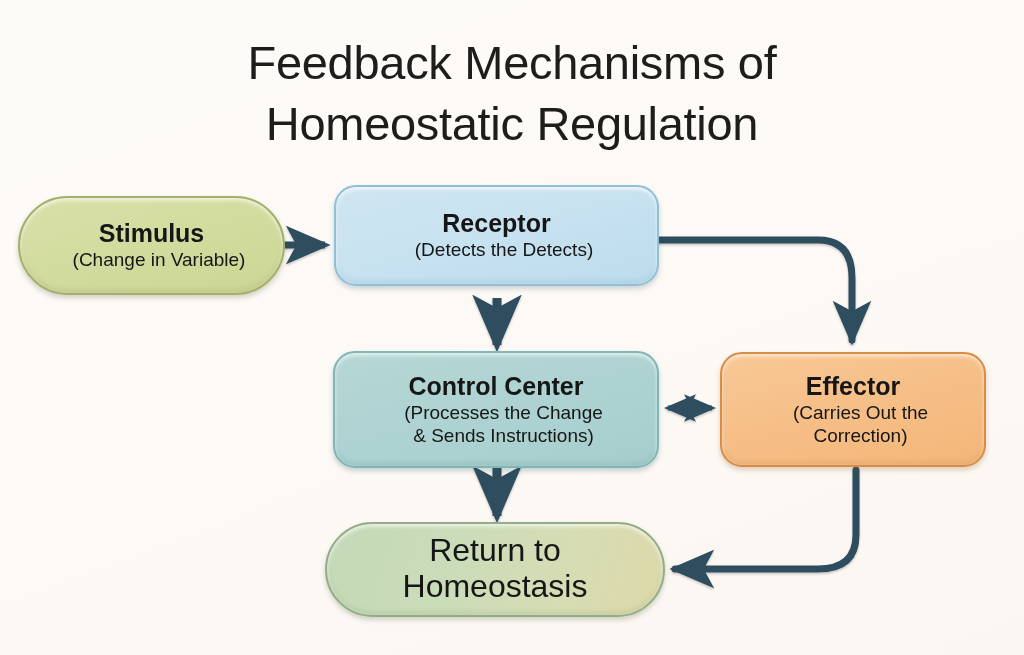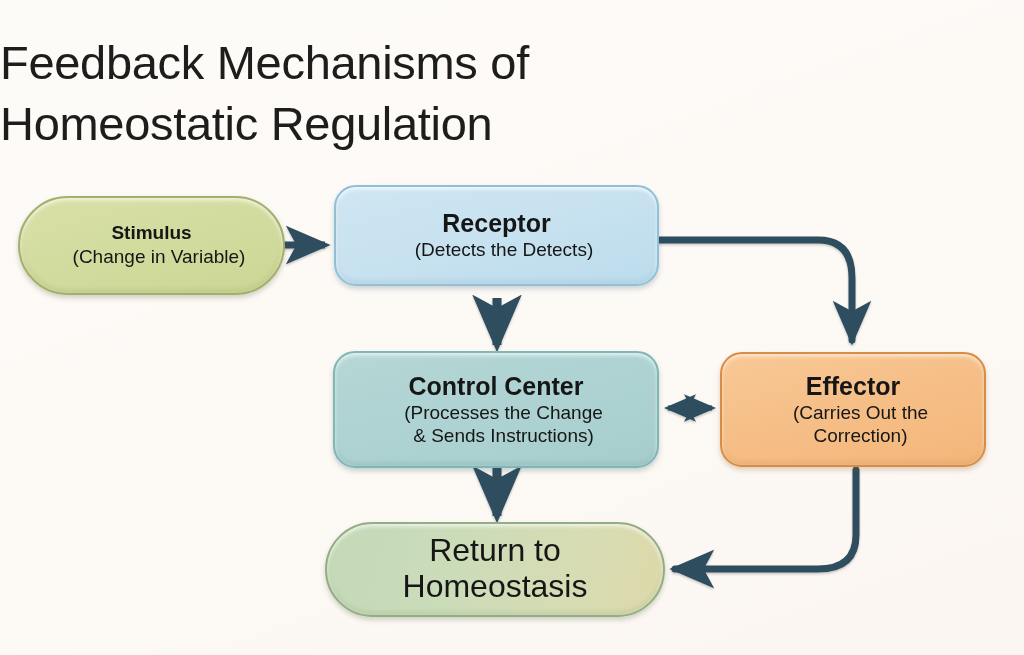--- a/index.html
+++ b/index.html
@@ -21,20 +21,21 @@
     height: 655px;
     background: linear-gradient(160deg, #fdfbf8 0%, #fdf9f5 55%, #fbf6f1 100%);
   }
 
   
   .title {
     position: absolute;
     left: 0;
     top: 32px;
     width: 1024px;
+    text-align: center;
     color: #1d1d1b;
     font-size: 47px;
     font-weight: 400;
     line-height: 1.30;
     letter-spacing: -0.3px;
     white-space: pre-line;
   }
 
   
   .node {
@@ -67,21 +68,21 @@
   #node-stimulus {
     left: 18px; top: 196px;
     width: 267px; height: 99px;
     border-radius: 50px;
     border: 2px solid #a4b06a;
     background: linear-gradient(165deg, #d9e0a8 0%, #d3dc9f 45%, #cbd694 100%);
     box-shadow: 0 3px 5px rgba(90,90,60,0.26),
                 inset 0 2px 4px rgba(255,255,255,0.78),
                 inset 0 -3px 5px rgba(120,130,70,0.18);
   }
-  #node-stimulus .n-title { font-size: 19px; }
+  #node-stimulus .n-title { font-size: 25px; }
 
   
   #node-receptor {
     left: 334px; top: 185px;
     width: 325px; height: 101px;
     border-radius: 22px;
     border: 2px solid #8fc0d8;
     background: linear-gradient(165deg, #cfe6f2 0%, #c8e2f0 45%, #bcdcec 100%);
     box-shadow: 0 3px 5px rgba(60,90,110,0.24),
                 inset 0 2px 4px rgba(255,255,255,0.85),

